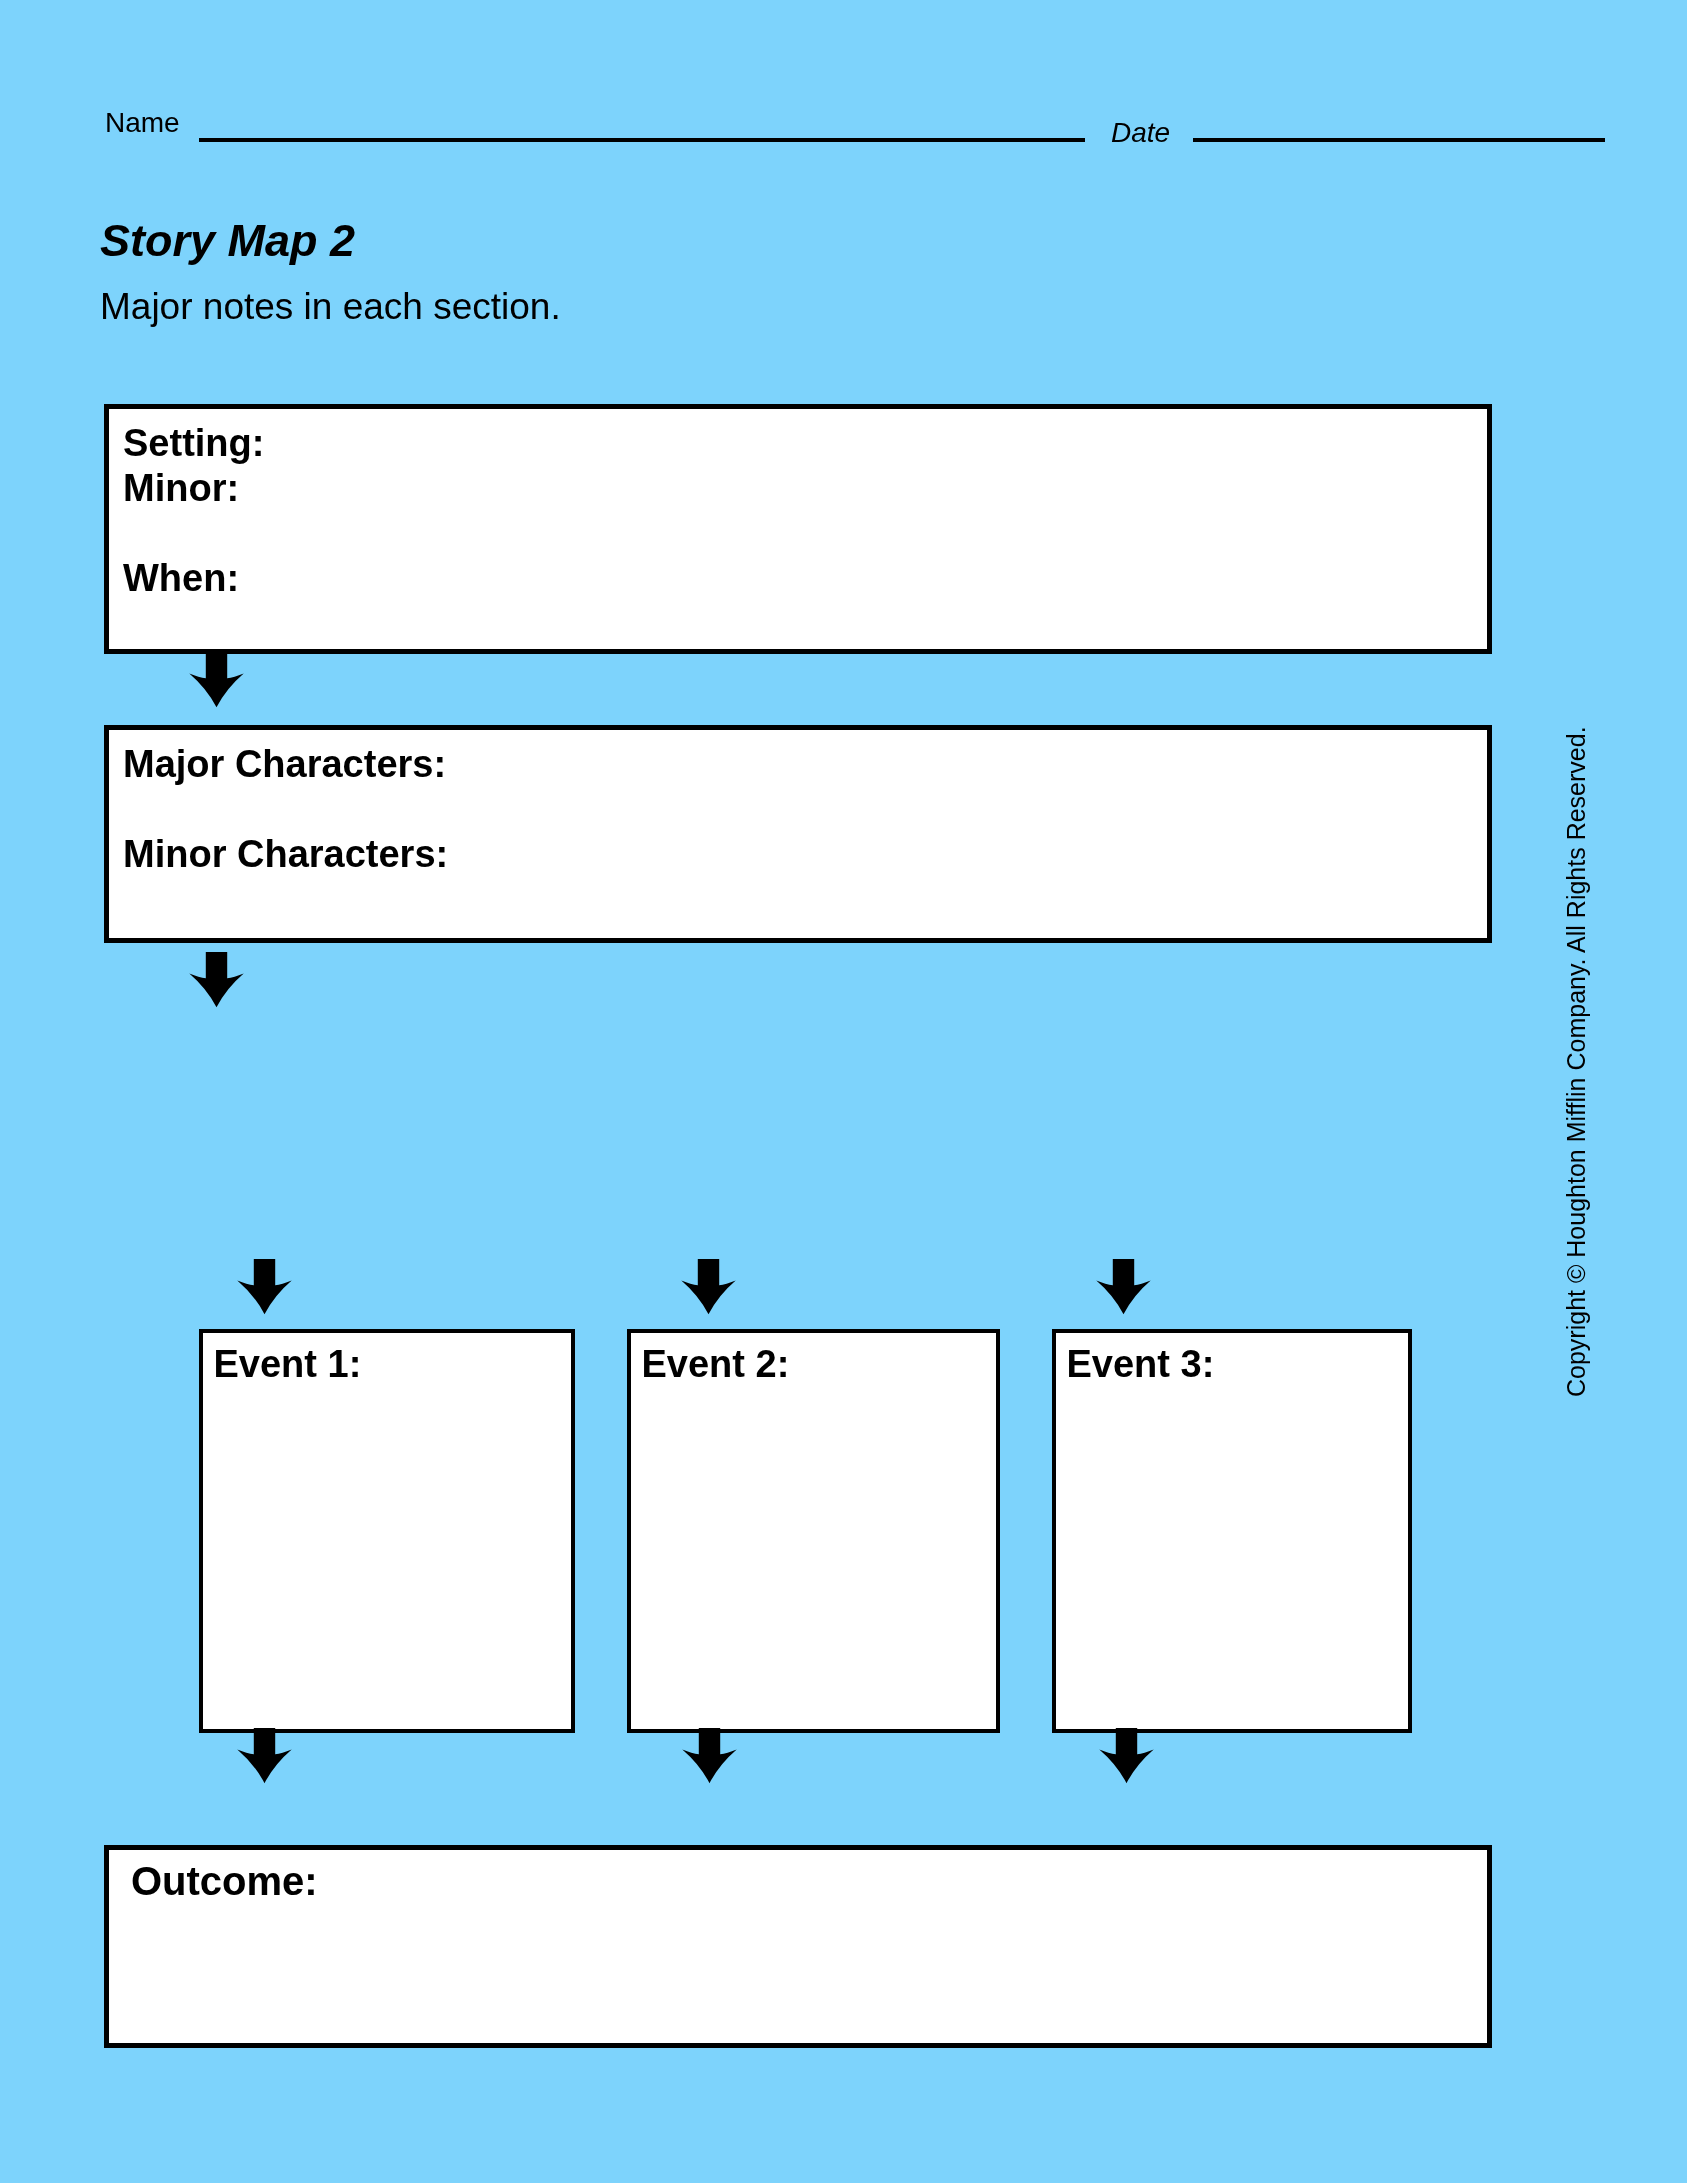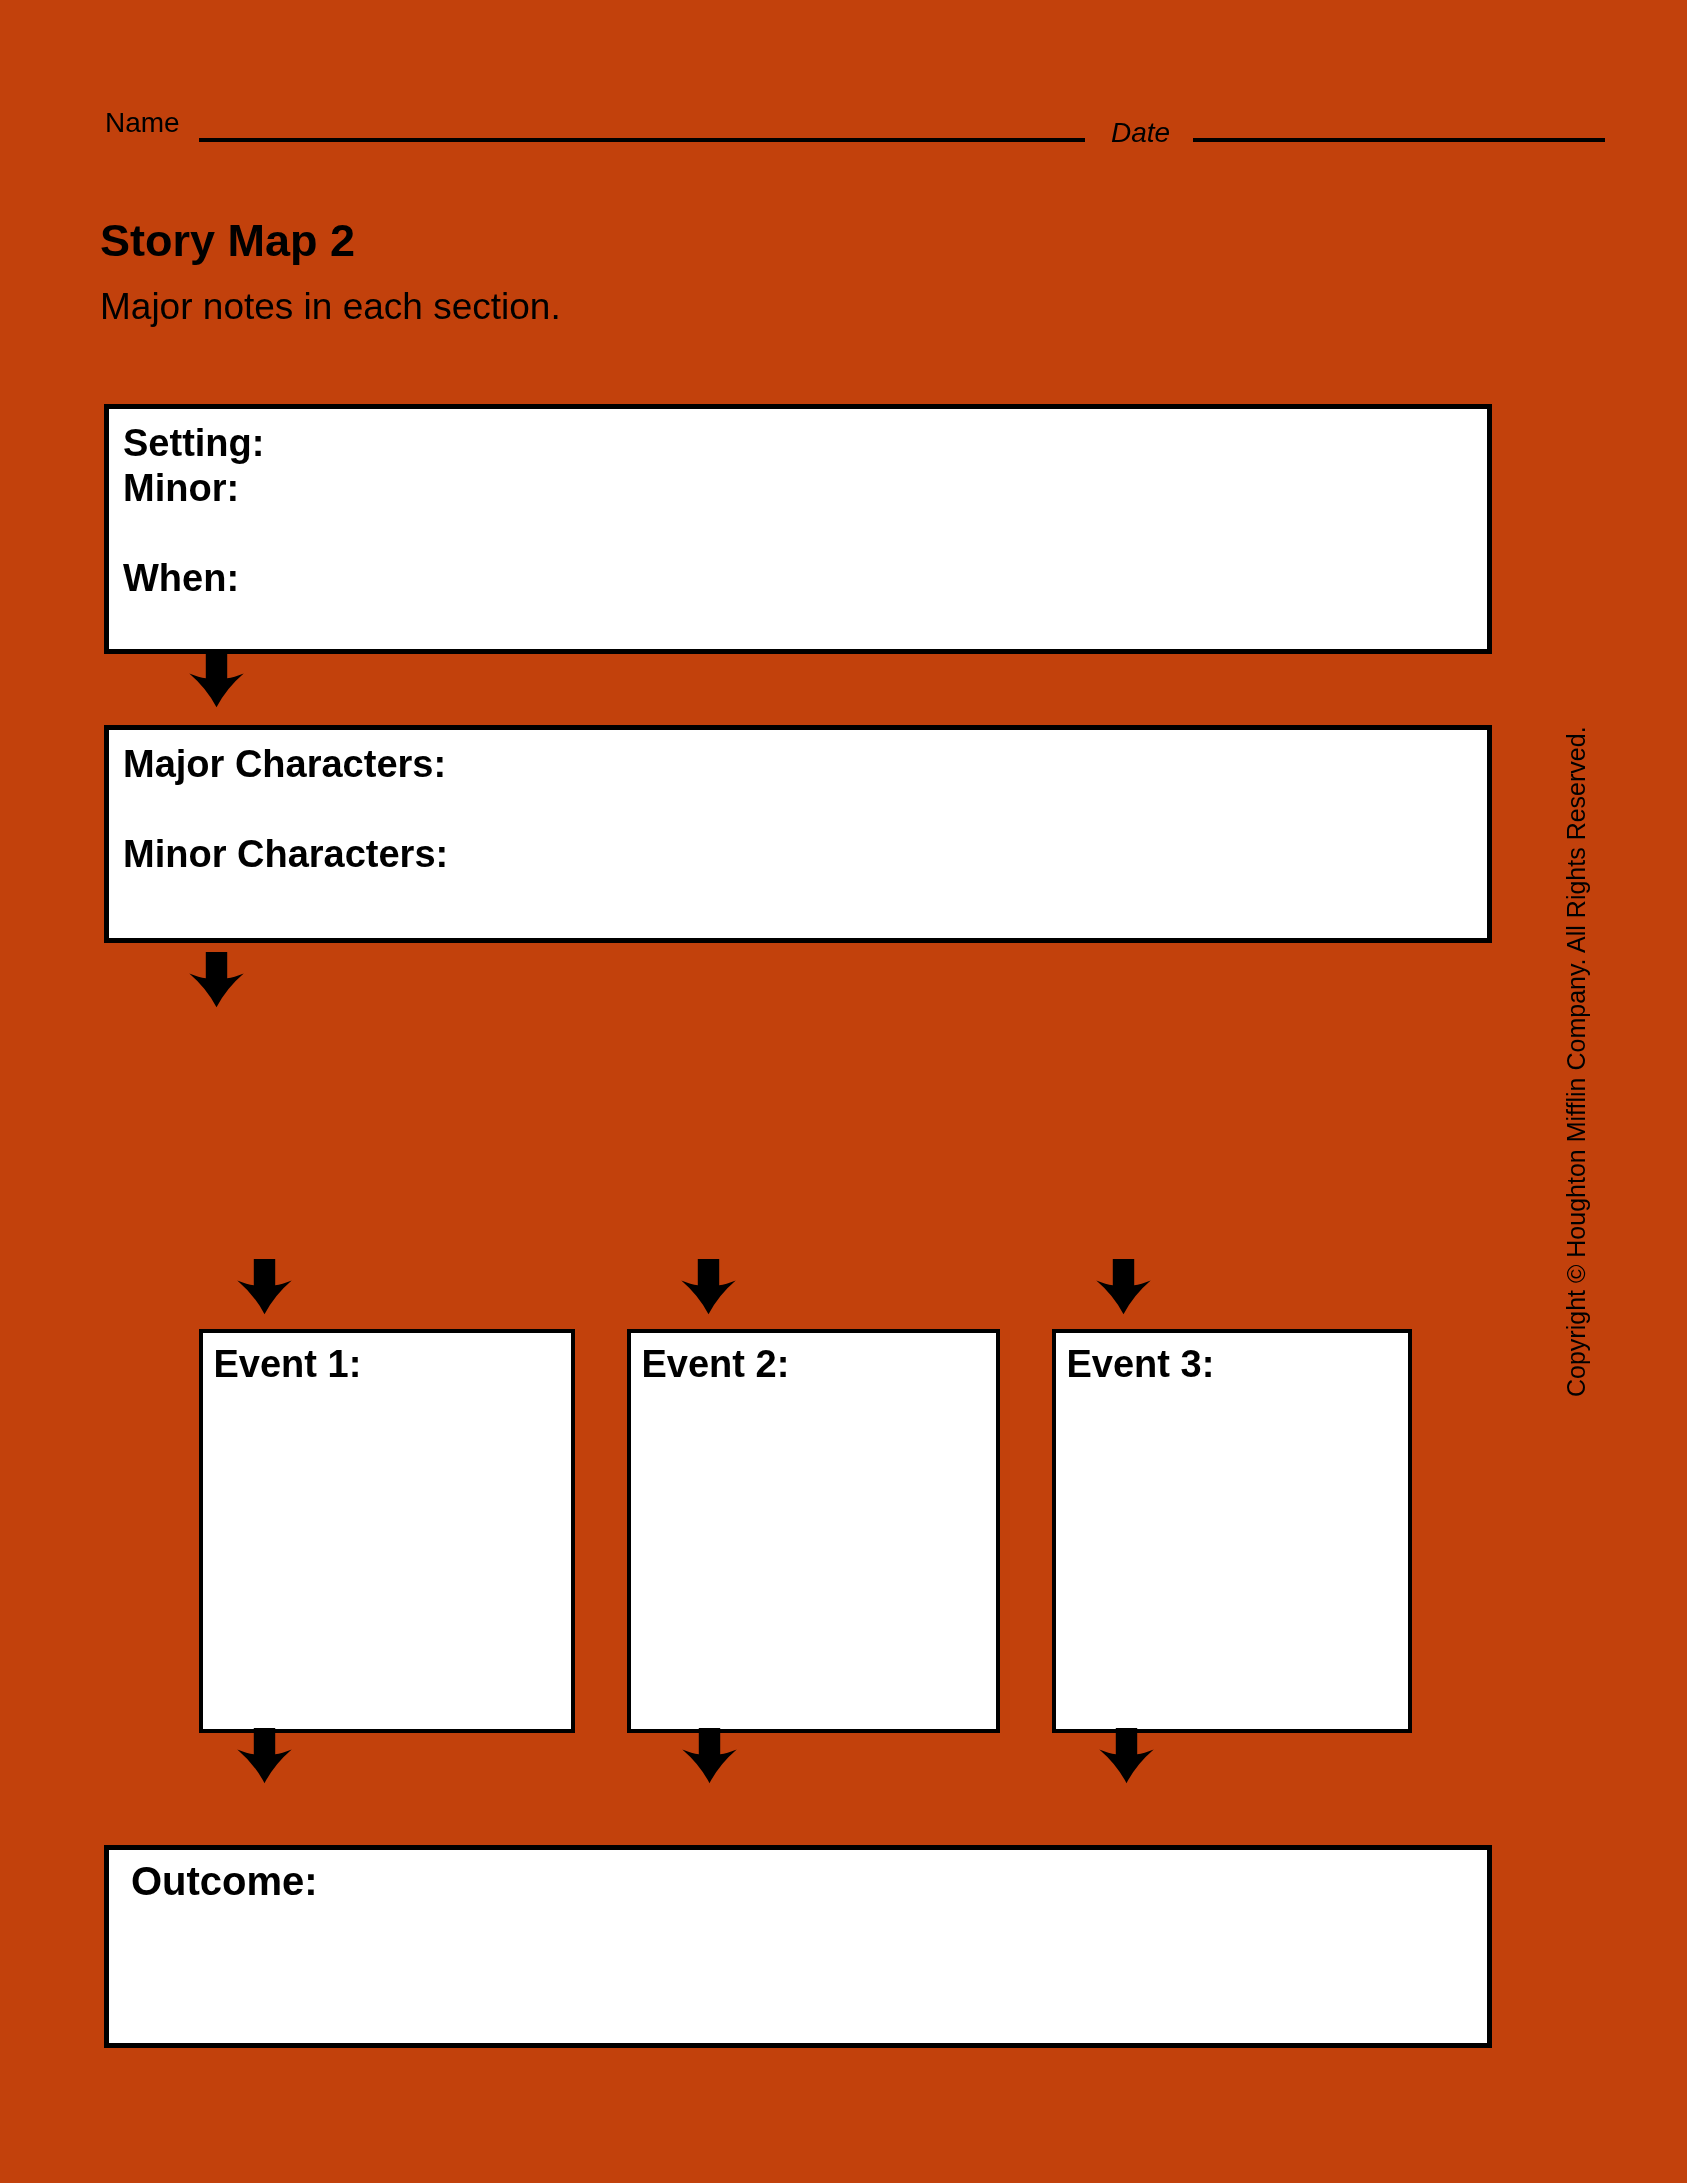--- a/index.html
+++ b/index.html
@@ -4,21 +4,21 @@
 <style>
   html, body {
     margin: 0;
     padding: 0;
     background: #ffffff;
   }
   .sheet {
     position: relative;
     width: 1687px;
     height: 2184px;
-    background: #c2410c;
+    background: #7dd3fc;
     font-family: "Liberation Sans", sans-serif;
     color: #000000;
     overflow: hidden;
   }
   .abs { position: absolute; }
 
   
   .fill-label {
     font-size: 28px;
     line-height: 31px;
@@ -29,20 +29,21 @@
     height: 3.5px;
     background: #000000;
   }
 
   
   .page-title {
     font-size: 45px;
     font-weight: bold;
     line-height: 51px;
     white-space: nowrap;
+    font-style: italic;
   }
   .instructions {
     font-size: 37px;
     line-height: 42px;
     white-space: nowrap;
   }
 
   
   .map-box {
     background: #ffffff;

